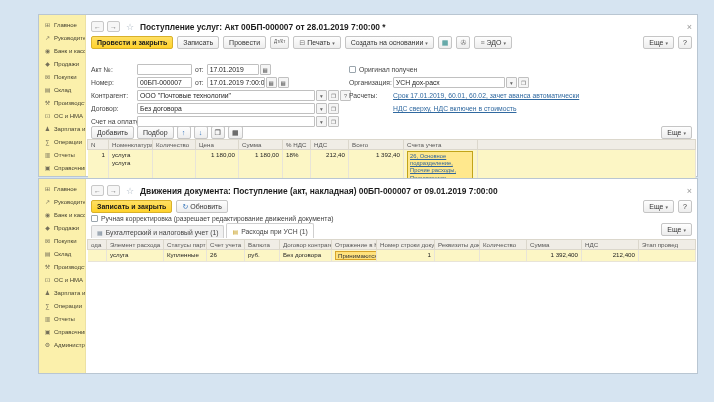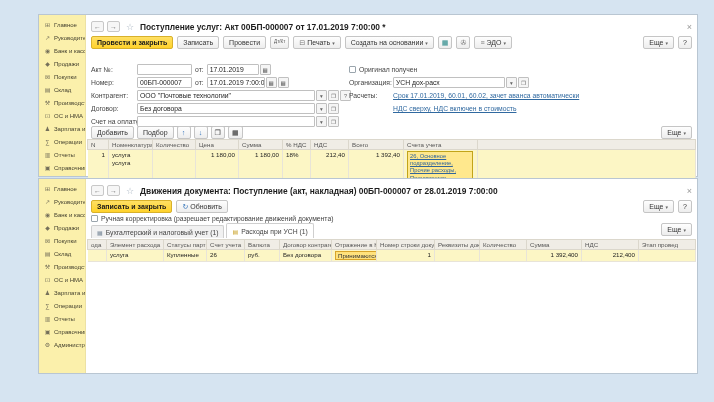--- a/index.html
+++ b/index.html
@@ -122,21 +122,21 @@
         <span class="sb-ico">▣</span>
         <span class="sb-lbl">Справочники</span>
       </div>
   </aside>
 
   <div class="content">
     <div class="titlebar">
       <button class="nav-btn">←</button>
       <button class="nav-btn">→</button>
       <span class="star">☆</span>
-      <span class="title">Поступление услуг: Акт 00БП-000007 от 17.01.2019 7:00:00 *</span>
+      <span class="title">Поступление услуг: Акт 00БП-000007 от 28.01.2019 7:00:00 *</span>
       <span class="close-x">×</span>
     </div>
 
     <div class="toolbar">
       <button class="btn primary">Провести и закрыть</button>
       <button class="btn">Записать</button>
       <button class="btn">Провести</button>
       <button class="btn ico">
           <span class="dtkt">Дт/Кт</span>
         </button>
@@ -342,21 +342,21 @@
         <span class="sb-ico">⚙</span>
         <span class="sb-lbl">Администрирование</span>
       </div>
   </aside>
 
   <div class="content">
     <div class="titlebar">
       <button class="nav-btn">←</button>
       <button class="nav-btn">→</button>
       <span class="star">☆</span>
-      <span class="title">Движения документа: Поступление (акт, накладная) 00БП-000007 от 28.01.2019 7:00:00</span>
+      <span class="title">Движения документа: Поступление (акт, накладная) 00БП-000007 от 09.01.2019 7:00:00</span>
       <span class="close-x">×</span>
     </div>
 
     <div class="toolbar">
       <button class="btn primary">Записать и закрыть</button>
       <button class="btn">
           <span class="tb-ico blue">↻</span>
           <span>Обновить</span>
         </button>
       <span class="flex-sp"></span>

